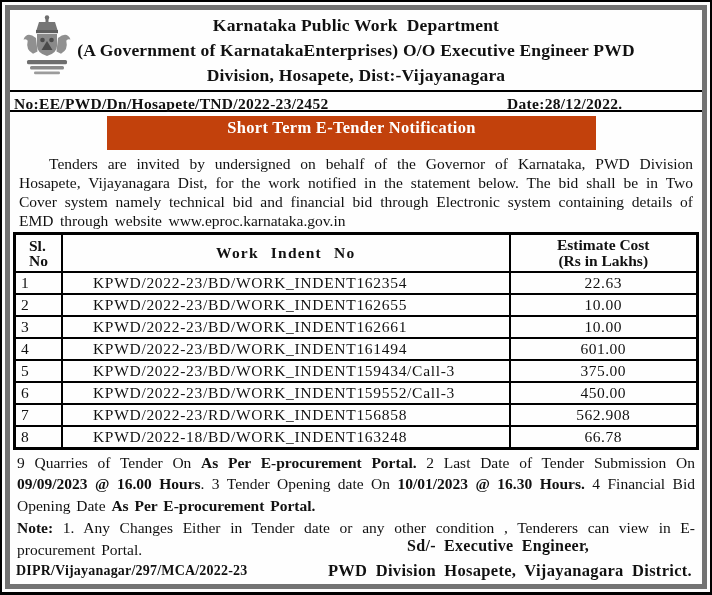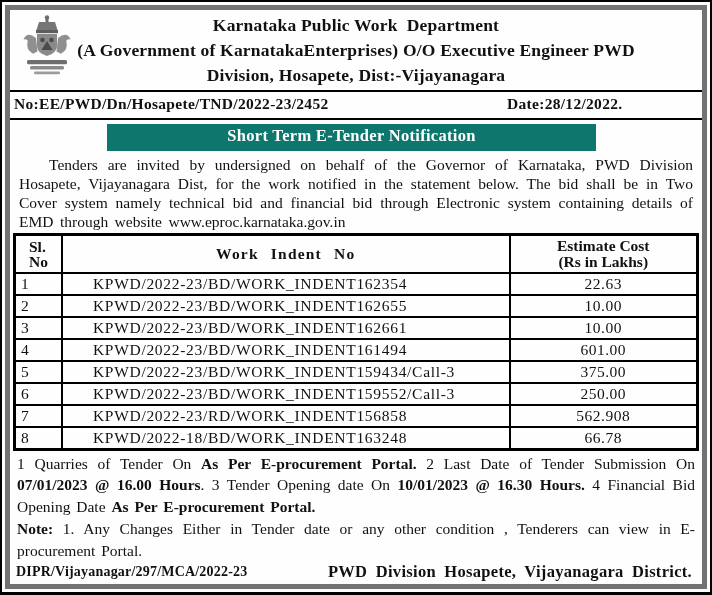--- a/index.html
+++ b/index.html
@@ -37,34 +37,34 @@
   .t1 {
     font-weight: bold;
     font-size: 17.5px;
     line-height: 25px;
     white-space: pre-wrap;
     letter-spacing: 0.2px;
   }
   
   .ref {
     position: relative;
-    height: 28px;
+    height: 20px;
     border-bottom: 2px solid #000;
     font-weight: bold;
     font-size: 15.5px;
     line-height: 23px;
   }
   .refno { position: absolute; left: 4px; top: 0; letter-spacing: 0.3px; }
   .refdate { position: absolute; left: 497px; top: 0; letter-spacing: 0.3px; }
   
   .banner {
     margin: 4px 0 0 97px;
     width: 489px;
-    height: 27px;
-    background: #0f766e;
+    height: 34px;
+    background: #c2410c;
     color: #ffffff;
     font-weight: bold;
     font-size: 16.5px;
     line-height: 23px;
     text-align: center;
     letter-spacing: 0.3px;
   }
   
   .intro {
     margin: 4px 9px 2px;
@@ -218,39 +218,40 @@
             <td class="col-cost">601.00</td>
           </tr>
           <tr>
             <td class="col-no">5</td>
             <td class="col-indent">KPWD/2022-23/BD/WORK_INDENT159434/Call-3</td>
             <td class="col-cost">375.00</td>
           </tr>
           <tr>
             <td class="col-no">6</td>
             <td class="col-indent">KPWD/2022-23/BD/WORK_INDENT159552/Call-3</td>
-            <td class="col-cost">250.00</td>
+            <td class="col-cost">450.00</td>
           </tr>
           <tr>
             <td class="col-no">7</td>
             <td class="col-indent">KPWD/2022-23/RD/WORK_INDENT156858</td>
             <td class="col-cost">562.908</td>
           </tr>
           <tr>
             <td class="col-no">8</td>
             <td class="col-indent">KPWD/2022-18/BD/WORK_INDENT163248</td>
             <td class="col-cost">66.78</td>
           </tr>
         </tbody>
     </table>
 
-    <p class="sched"><span>1 Quarries of Tender On </span><span class="b">As Per E-procurement Portal.</span><span> 2 Last Date of Tender Submission On </span><span class="b">07/01/2023  @ 16.00 Hours</span><span>. 3 Tender Opening date On </span><span class="b">10/01/2023  @ 16.30 Hours.</span><span> 4 Financial Bid Opening Date </span><span class="b">As Per E-procurement Portal.</span></p>
+    <p class="sched"><span>9 Quarries of Tender On </span><span class="b">As Per E-procurement Portal.</span><span> 2 Last Date of Tender Submission On </span><span class="b">09/09/2023  @ 16.00 Hours</span><span>. 3 Tender Opening date On </span><span class="b">10/01/2023  @ 16.30 Hours.</span><span> 4 Financial Bid Opening Date </span><span class="b">As Per E-procurement Portal.</span></p>
 
     <div class="noteblk">
       <p class="note"><span class="b">Note:</span><span> 1. Any Changes Either in Tender date or any other condition , Tenderers can view in E-procurement Portal.</span></p>
+      <div class="sd">Sd/- Executive Engineer,</div>
     </div>
 
     <div class="bottom">
       <span class="dipr">DIPR/Vijayanagar/297/MCA/2022-23</span>
       <span class="pwd">PWD Division Hosapete, Vijayanagara District.</span>
     </div>
 
   </div>
 </div>
 

